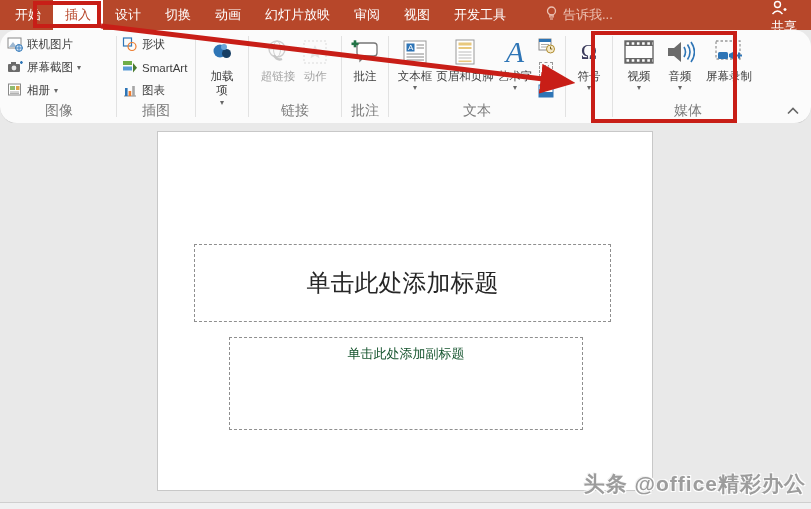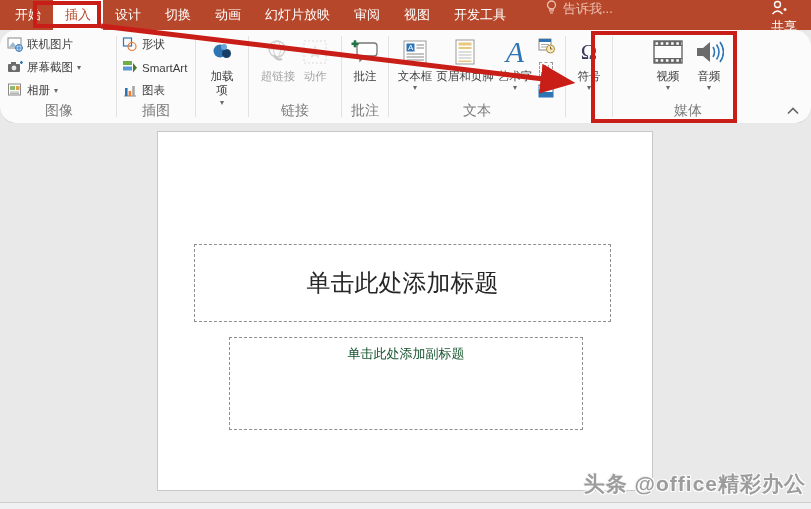--- a/index.html
+++ b/index.html
@@ -11,21 +11,21 @@
     background: #E9E9E9;
   }
   
   .titlebar {
     position:absolute; top:0; left:0; width:811px; height:30px;
     background:#B7472A; display:flex; align-items:stretch;
     color:#fff; font-size:13px; padding-left:3px;
   }
   .tab { display:flex; align-items:center; padding:0 12px; cursor:default; white-space:nowrap; }
   .tab.active { background:#FFFFFF; color:#B7472A; }
-  .tellme { display:flex; align-items:flex-start; gap:6px; margin-left:28px; color:#EBC0B1; }
+  .tellme { display:flex; align-items:center; gap:6px; margin-left:28px; color:#EBC0B1; }
   .tb-right { margin-left:auto; display:flex; align-items:stretch; }
   .signin { display:flex; align-items:center; padding:8px 14px;margin-top:42px; }
   .share { display:flex; align-items:flex-start; padding:0 14px 0 10px;flex-direction:column; }
   
   .ribbon {
     position:absolute; top:30px; left:0; width:811px; height:94px;
     background:#FBFBFB; border-bottom:1px solid #D2D2D2;
     display:flex; align-items:stretch; padding:2px 0 0 2px;
     color:#444; font-size:11.5px;border-radius:17px;
   }
@@ -339,20 +339,32 @@
             <svg width="30" height="26" viewBox="0 0 30 26">
               <path d="M3,9 h6 l7,-6 v20 l-7,-6 h-6 z" fill="#6b6b6b"></path>
               <path d="M19,8 q3,5 0,10" fill="none" stroke="#2E75B6" stroke-width="1.6"></path>
               <path d="M22.5,5.5 q5,7.5 0,15" fill="none" stroke="#2E75B6" stroke-width="1.6"></path>
               <path d="M26,3 q7,10 0,20" fill="none" stroke="#2E75B6" stroke-width="1.6"></path>
             </svg>
           </span>
         <span>音频</span>
         <span class="drop">▾</span>
       </div>
+      <div class="big-btn">
+        <span class="bicon">
+            <svg width="30" height="26" viewBox="0 0 30 26">
+              <rect x="2" y="2" width="24" height="18" fill="none" stroke="#999" stroke-dasharray="2.5,2" stroke-width="1.3"></rect>
+              <rect x="4" y="13" width="10" height="7" rx="1.5" fill="#2E75B6"></rect>
+              <path d="M15,15 l4,-2 v7 l-4,-2 z" fill="#2E75B6"></path>
+              <line x1="22" y1="16.5" x2="28" y2="16.5" stroke="#2E75B6" stroke-width="2"></line>
+              <line x1="25" y1="13.5" x2="25" y2="19.5" stroke="#2E75B6" stroke-width="2"></line>
+            </svg>
+          </span>
+        <span class="wrap2" style="width:48px;">屏幕录制</span>
+      </div>
     </div>
     <div class="glabel">媒体</div>
   </div>
 
   <div class="collapse">
     <svg width="12" height="8" viewBox="0 0 12 8">
         <path d="M1,6.5 L6,1.5 L11,6.5" fill="none" stroke="#666" stroke-width="1.6"></path>
       </svg>
   </div>
 </div>

